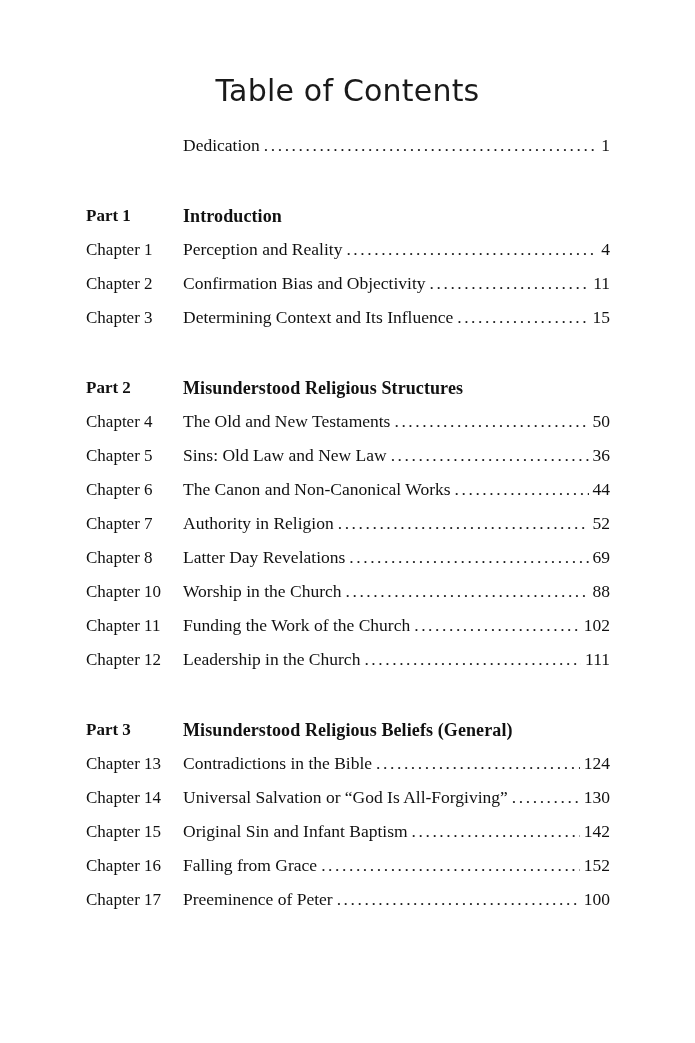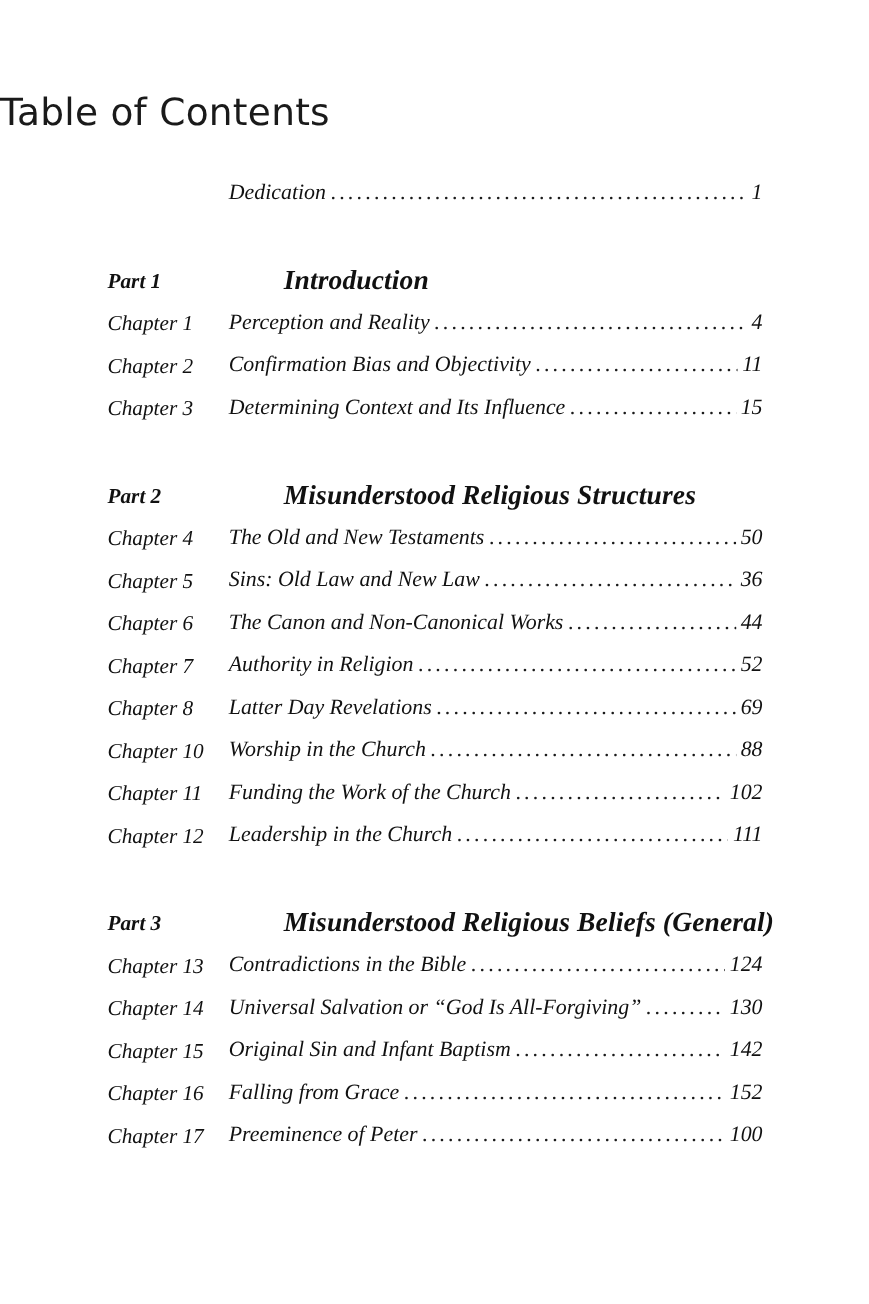--- a/index.html
+++ b/index.html
@@ -26,45 +26,44 @@
     box-sizing: border-box;
     padding: 0;
   }
 
   
   .toc-title {
     position: absolute;
     left: 0;
     top: 76px;
     width: 695px;
-    text-align: left;
+    text-align: center;
     font-family: "DejaVu Sans", "Liberation Sans", sans-serif;
     font-weight: 400;
     font-size: 30px;
     letter-spacing: 0.2px;
     color: #1a1a1a;
     line-height: 1;
   }
 
   
   .toc-body {
     position: absolute;
     left: 86px;
     top: 137px;
     width: 524px; 
   }
 
   .entry {
     display: flex;
-    align-items: center;
+    align-items: flex-start;
     width: 100%;
     font-size: 17.5px;
     line-height: 1;
     height: 34px;
-    font-style: italic;
   }
 
   
   .col-label {
     flex: 0 0 97px;   
     white-space: nowrap;
     font-size: 17px;
   }
 
   
@@ -100,21 +99,21 @@
     font-size: 17.5px;
     padding-left: 2px;
   }
 
   
   .entry.part {
     font-weight: 700;
     height: 34px;
   }
   .entry.part .col-label { font-weight: 700; font-size: 17px; }
-  .entry.part .col-title { font-weight: 700; font-size: 22px; letter-spacing: 0.1px; margin-left: 44px; }
+  .entry.part .col-title { font-weight: 700; font-size: 18px; letter-spacing: 0.1px; }
 
   
   .entry.frontmatter .col-label { flex: 0 0 97px; }
   .gap-part { height: 36px; }
 
 </style>
 </head>
 <body>
 
 <div class="page">

